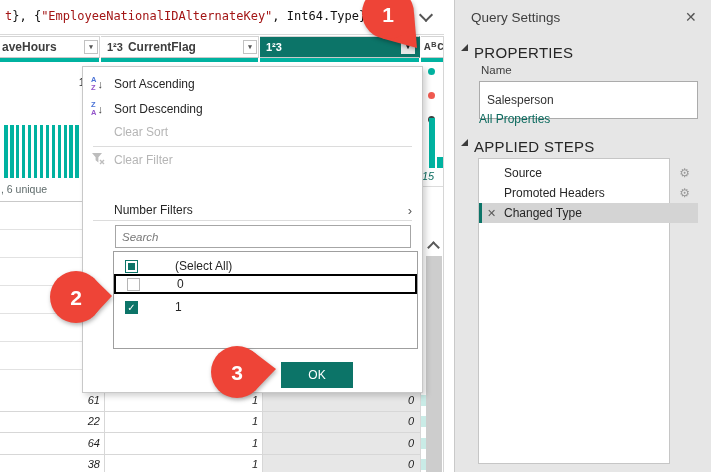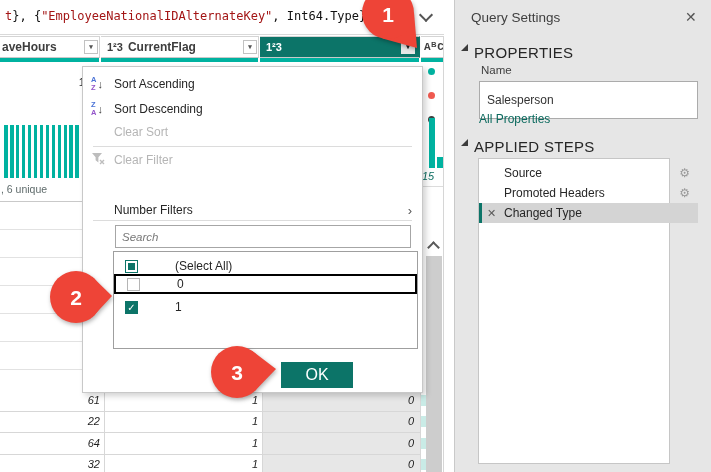--- a/index.html
+++ b/index.html
@@ -81,21 +81,21 @@
           align-items:center; cursor:pointer;gap:28px; }
   .frow .cb { width:13px; height:13px; margin-left:11px; border:1px solid #b5b5b5;
               background:#fff; position:relative; }
   .frow .cb.ind { border-color:#0c7468; }
   .frow .cb.ind::after { content:""; position:absolute; left:2px; top:2px; width:7px; height:7px;
                          background:#0c7468; }
   .frow .cb.chk { background:#0c7468; border-color:#0c7468; color:#fff; font-size:10px;
                   display:flex; align-items:center; justify-content:center; }
   .frow .flbl { margin-left:9px; font-size:12px; color:#262626; }
   #frow-0 { border:2px solid #000; }
-  .btn { position:absolute; top:295px; height:26px; font-size:16px; display:flex;
+  .btn { position:absolute; top:295px; height:26px; font-size:12px; display:flex;
          align-items:center; justify-content:center; cursor:pointer; }
   #ok-btn { left:198px; width:72px; background:#0c7468; color:#fff; border:1px solid #0c7468; }
   #cancel-btn { left:276px; width:54px; background:#fdfdfd; color:#1f1f1f; border:1px solid #ababab; }
 
   
   #qs-panel { left:454px; top:0; width:257px; height:472px; background:#e6e6e6;
               border-left:1px solid #c9c9c9; }
   #qs-title { left:16px; top:10px; font-size:13.5px; color:#404040; }
   #qs-close { left:230px; top:9px; font-size:14px; color:#555; cursor:pointer; }
   .tri { width:0; height:0; border-left:7px solid transparent; border-bottom:7px solid #3c3c3c; }
@@ -162,21 +162,21 @@
   <div class="abs lline" style="top:257px;"></div>
   <div class="abs lline" style="top:285px;"></div>
   <div class="abs lline" style="top:313px;"></div>
   <div class="abs lline" style="top:341px;"></div>
   <div class="abs lline" style="top:369px;"></div>
 
   <div class="abs" id="selcol-bg"></div>
   <div class="abs cellnum" style="left:0;top:394px;width:100px;">61</div>
   <div class="abs cellnum" style="left:0;top:415px;width:100px;">22</div>
   <div class="abs cellnum" style="left:0;top:437px;width:100px;">64</div>
-  <div class="abs cellnum" style="left:0;top:458px;width:100px;">32</div>
+  <div class="abs cellnum" style="left:0;top:458px;width:100px;">38</div>
   <div class="abs cellnum" style="left:105px;top:394px;width:153px;">1</div>
   <div class="abs cellnum" style="left:105px;top:415px;width:153px;">1</div>
   <div class="abs cellnum" style="left:105px;top:437px;width:153px;">1</div>
   <div class="abs cellnum" style="left:105px;top:458px;width:153px;">1</div>
   <div class="abs cellnum" style="left:263px;top:394px;width:151px;">0</div>
   <div class="abs cellnum" style="left:263px;top:415px;width:151px;">0</div>
   <div class="abs cellnum" style="left:263px;top:437px;width:151px;">0</div>
   <div class="abs cellnum" style="left:263px;top:458px;width:151px;">0</div>
   <div class="abs rowline" style="top:411px;"></div>
   <div class="abs rowline" style="top:432px;"></div>

